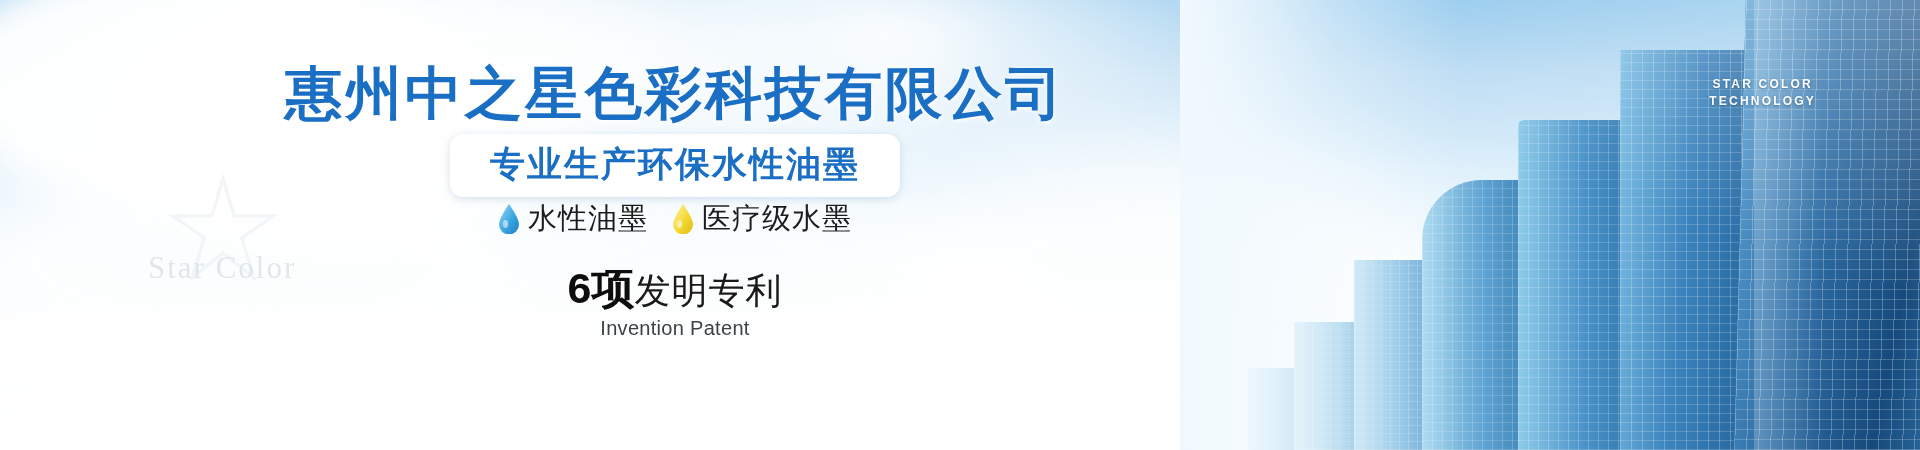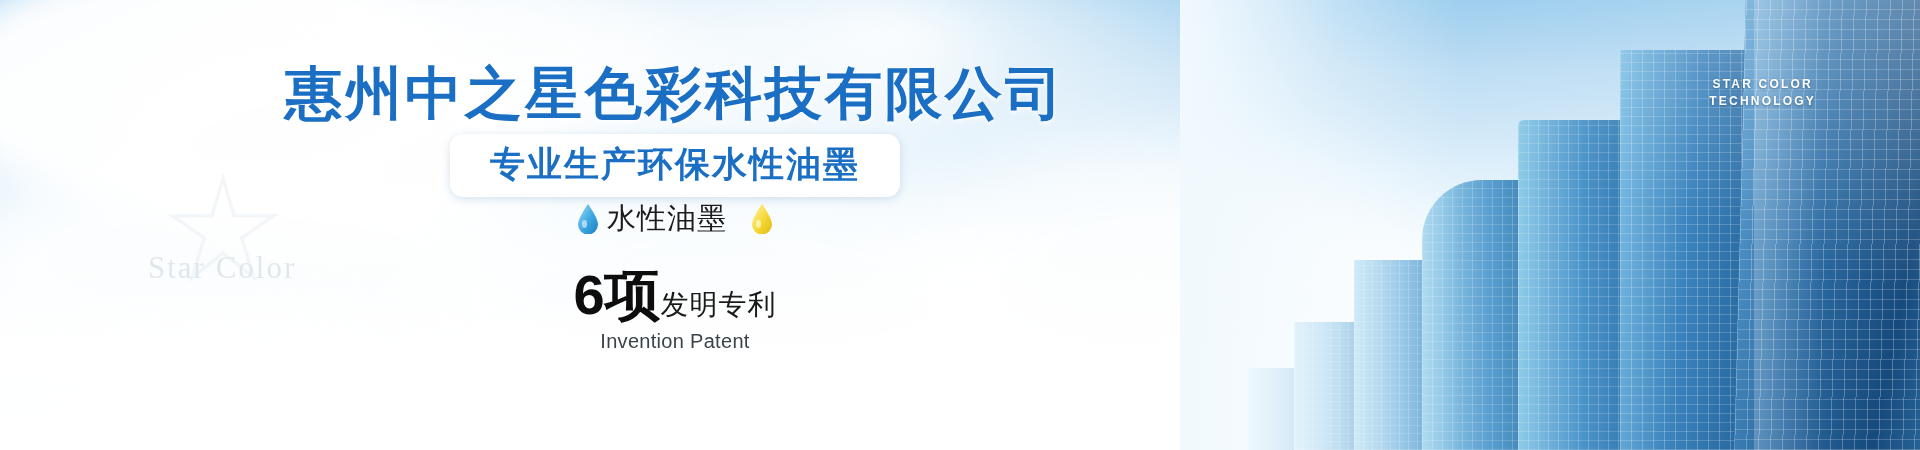--- a/index.html
+++ b/index.html
@@ -111,22 +111,22 @@
   .features{position:absolute;left:0;right:0;top:199px;
     display:flex;justify-content:center;align-items:center;gap:24px;}
   .feat{display:flex;align-items:center;gap:8px;}
   .drop{width:22px;height:30px;flex:none;}
   .feat-label{font-size:29px;font-weight:500;color:#1c1c1c;letter-spacing:1px;white-space:nowrap;
     text-shadow:0 1px 2px rgba(255,255,255,.8);}
   .badges{position:absolute;left:0;right:0;top:267px;
     display:flex;justify-content:center;align-items:flex-start;gap:48px;}
   .badge{text-align:center;}
   .badge-main{white-space:nowrap;line-height:1;}
-  .badge-big{font-size:56px;font-weight:700;color:#0d0d0d;letter-spacing:0px;}
-  .badge-small{font-size:28px;font-weight:500;color:#1a1a1a;letter-spacing:1px;}
+  .badge-big{font-size:43px;font-weight:700;color:#0d0d0d;letter-spacing:0px;}
+  .badge-small{font-size:36px;font-weight:500;color:#1a1a1a;letter-spacing:1px;}
   .badge-en{margin-top:7px;font-size:20px;color:#3a4349;letter-spacing:.3px;}
 </style>
 </head>
 <body>
 
 <div class="banner">
 
   <div class="clouds">
     <div class="cloud cl1"></div>
     <div class="cloud cl2"></div>
@@ -195,20 +195,21 @@
           <defs>
               <linearGradient id="g3" x1="0" y1="0" x2="1" y2="1">
             <stop offset="0%" stop-color="#fff4a8"></stop>
                 <stop offset="55%" stop-color="#f5d835"></stop>
                 <stop offset="100%" stop-color="#e0ba12"></stop>
           </linearGradient>
             </defs>
           <path d="M11 0 C11 0 21 14 21 20.5 A10 10 0 0 1 1 20.5 C1 14 11 0 11 0 Z" fill="url(#g3)"></path>
           <ellipse cx="7.5" cy="20" rx="2.6" ry="4" fill="#ffffff" opacity=".55"></ellipse>
         </svg>
+        <span class="feat-label">医疗级水墨</span>
       </div>
     </div>
 
     <div class="badges">
       <div class="badge">
         <div class="badge-main">
           <span class="badge-big">6项</span><span class="badge-small">发明专利</span>
         </div>
         <div class="badge-en">Invention Patent</div>
       </div>

